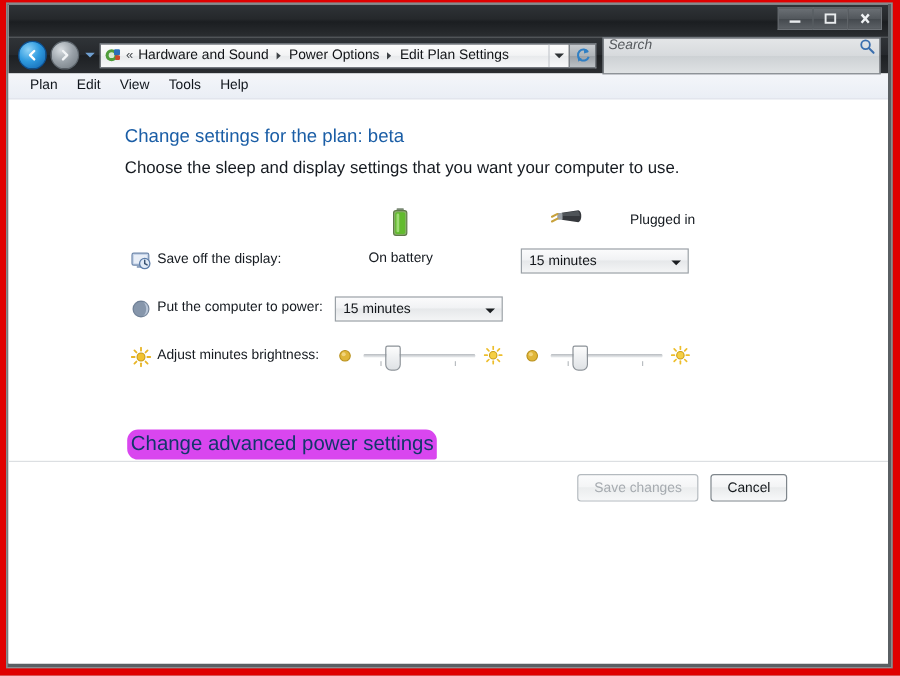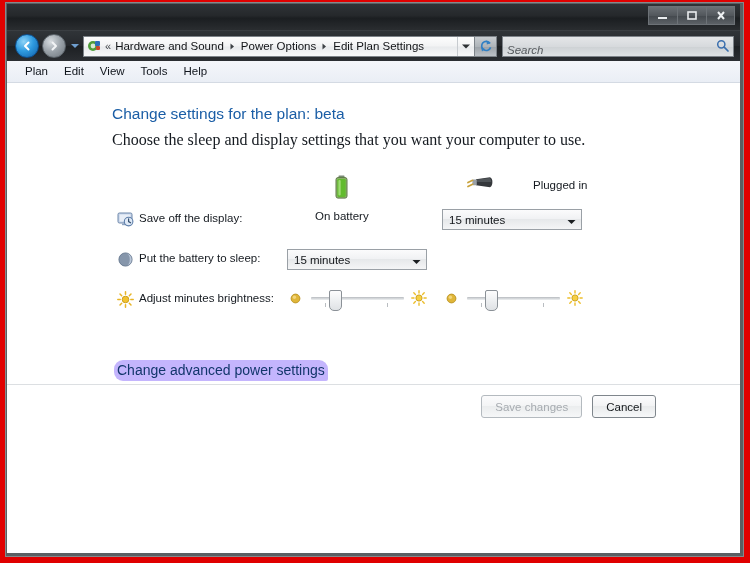--- a/index.html
+++ b/index.html
@@ -152,28 +152,28 @@
     width: 22px; height: 21px;
     flex: 0 0 auto;
     background: linear-gradient(180deg,#c8ccd0 0%, #aeb4b9 50%, #9ba1a7 51%, #bcc1c6 100%);
     border: 1px solid #7d8389;
     border-left: none;
     box-sizing: border-box;
     display: flex; align-items: center; justify-content: center;
   }
   #search-box {
     width: 232px;
-    height: 21px;
+    height: 31px;
     flex: 0 0 auto;
     margin-left: 5px;
     background: linear-gradient(180deg,#e4e6e8 0%, #d7dadd 50%, #cdd1d4 51%, #dfe2e4 100%);
     border: 1px solid #7d8389;
     box-sizing: border-box;
     display: flex;
-    align-items: flex-end;
+    align-items: flex-start;
     padding: 0 4px;
   }
   #search-placeholder {
     flex: 1 1 auto;
     font-size: 11.5px;
     font-style: italic;
     color: #55595d;
   }
 
   
@@ -191,33 +191,32 @@
     padding: 2px 8px 3px 8px;
   }
 
   
   #content {
     position: relative;
     background: #ffffff;
     height: 474px;
   }
   #content-inner {
-    padding: 22px 0 0 8px;
+    padding: 22px 0 0 0;
   }
   #page-title {
     color: #1b5ea6;
     font-size: 15.5px;
     margin: 0 0 8px 97px;
     font-weight: normal;
   }
   #page-subtitle {
     color: #151a20;
-    font-size: 16px;
+    font-size: 14px;
     margin: 0 0 0 97px;
-    font-family: Liberation Serif, serif;
   }
 
   
   #col-headers {
     position: relative;
     height: 34px;
     margin-top: 22px;
   }
   .col-head {
     position: absolute;
@@ -309,23 +308,23 @@
   
   #advanced-link-row {
     position: relative;
     height: 34px;
     margin-top: 26px;
   }
   #advanced-link {
     position: absolute;
     left: 99px;
     top: 5px;
-    font-size: 14px;
+    font-size: 17px;
     color: #12366b;
-    background: #c4b5fd;
+    background: #d946ef;
     padding: 2px 3px 3px 3px;
     border-radius: 9px 9px 2px 9px;
     box-decoration-break: clone;
   }
 
   
   #footer-sep {
     position: absolute;
     left: 0; right: 0;
     top: 301px;
@@ -522,21 +521,21 @@
         </div>
 
         <div class="setting-row">
           <span class="row-icon">
             <svg width="17" height="17" viewBox="0 0 17 17">
               <circle cx="8.5" cy="8.5" r="6.6" fill="#b9c6d8" stroke="#78889d" stroke-width="1"></circle>
               <path d="M8.5 1.9 A6.6 6.6 0 0 1 8.5 15.1 A6.6 6.6 0 0 0 8.5 1.9 Z" fill="#e9eef5"></path>
               <path d="M8.5 1.9 A6.6 6.6 0 0 0 8.5 15.1 A4.3 6.6 0 0 0 8.5 1.9 Z" fill="#5d6f87" opacity="0.55"></path>
             </svg>
           </span>
-          <span class="row-label">Put the battery to sleep:</span>
+          <span class="row-label">Put the computer to power:</span>
 
           <div class="combo combo-left">
             <span class="combo-text">15 minutes</span>
             <span>
               <svg width="9" height="6" viewBox="0 0 9 6">
                   <path d="M0.5 1 L4.5 5 L8.5 1 Z" fill="#1b1e21"></path>
                 </svg>
             </span>
           </div>
         </div>

